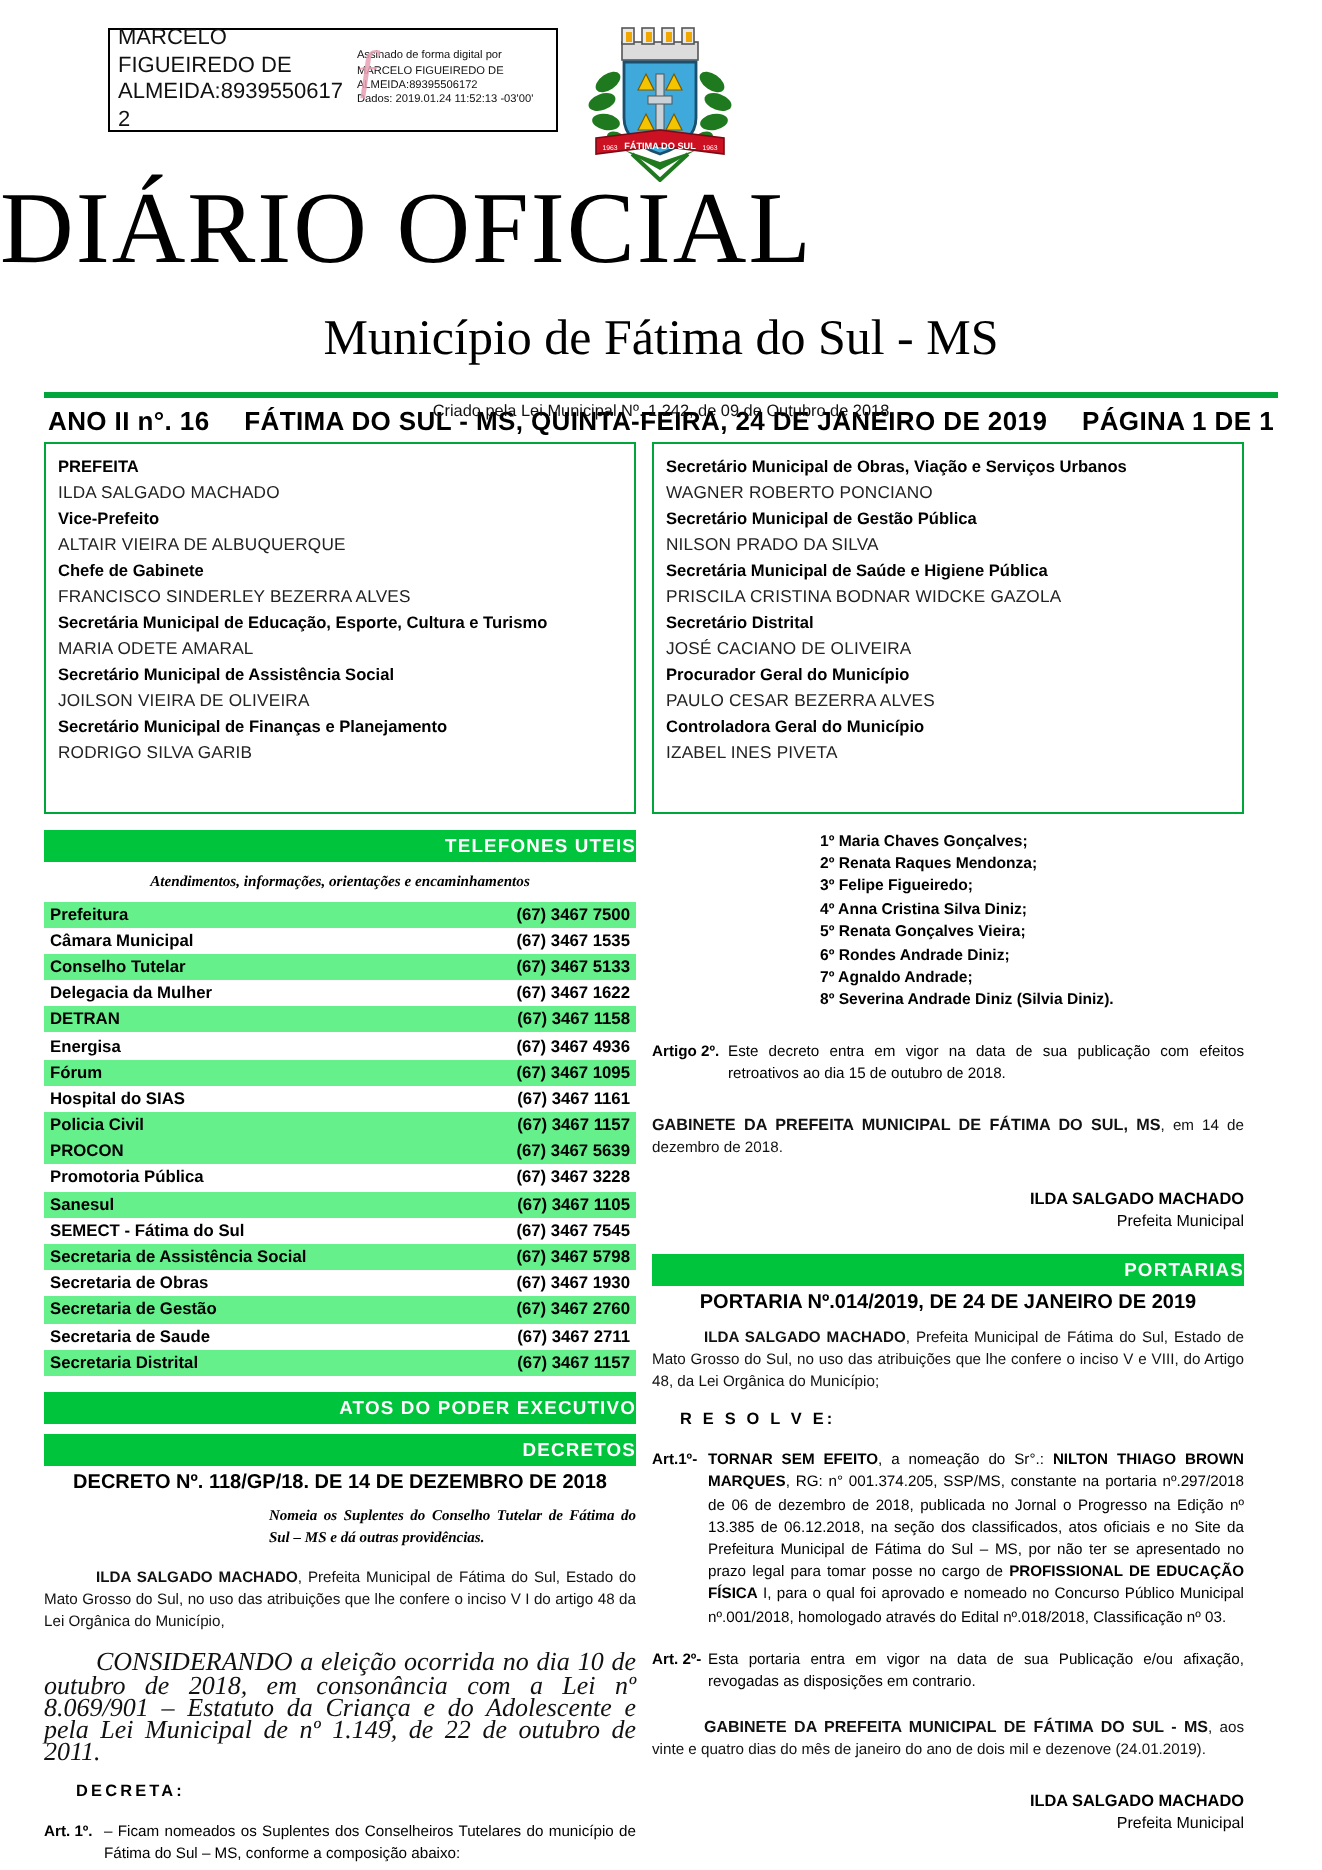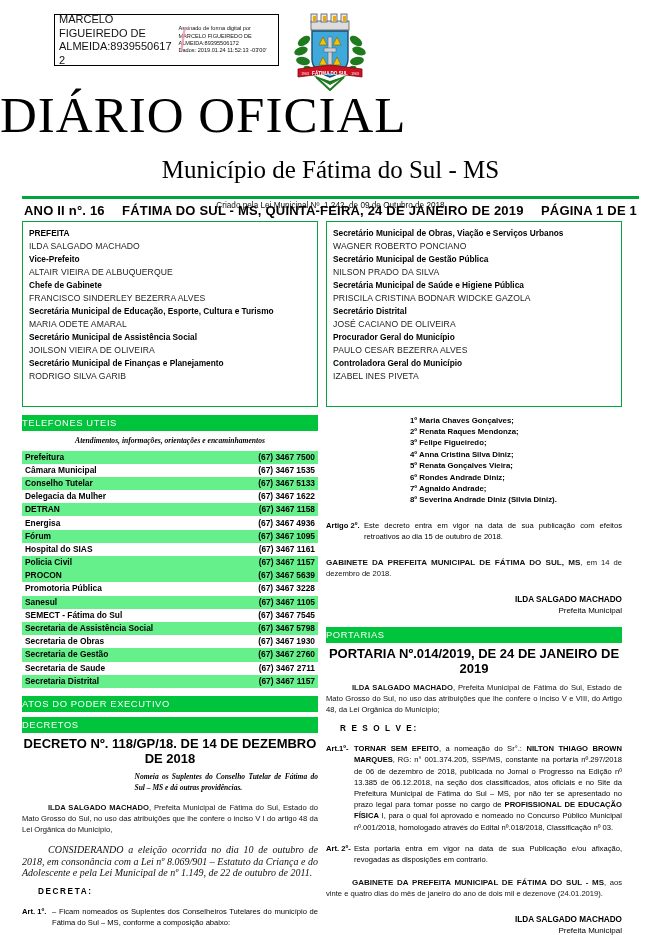--- a/index.html
+++ b/index.html
@@ -70,47 +70,47 @@
   .offbox{
     border:1.6px solid #00a63c;box-sizing:border-box;
     padding:5px 6px 4px 6px;height:186px;
   }
   .off-role{font-size:8.3px;font-weight:bold;line-height:13px;}
   .off-name{font-size:8.6px;font-weight:400;line-height:13px;color:#222;
     font-family:"Liberation Sans",sans-serif;letter-spacing:.1px;}
 
   
   .banner{
-    background:#00c43c;color:#fff;text-align:left;font-weight:normal;
+    background:#00c43c;color:#fff;text-align:right;font-weight:bold;
     font-size:9.4px;letter-spacing:.6px;padding:2.5px 0;margin-top:8px;
   }
   .subtitle-it{
     text-align:center;font-style:italic;font-weight:bold;font-size:7.6px;
     font-family:"Liberation Serif",serif;padding:5px 0 6px 0;
   }
 
   
   .phones{width:100%;border-collapse:collapse;}
   .phones td{font-size:8.4px;font-weight:bold;padding:1.1px 3px;line-height:11px;}
   .phones td.num{text-align:right;}
   .phones tr.alt td{background:#66f08c;}
 
   
-  .doc-title{font-size:13px;font-weight:bold;text-align:center;padding:3px 0 2px;}
+  .doc-title{font-size:10px;font-weight:bold;text-align:center;padding:3px 0 2px;}
   .ementa{
     font-style:italic;font-size:7.5px;line-height:11px;
     font-family:"Liberation Serif",serif;font-weight:bold;
     width:62%;margin-left:38%;text-align:justify;padding-top:3px;
   }
   .para{
     font-size:7.6px;line-height:11.2px;text-align:justify;
     font-family:"Liberation Sans",sans-serif;padding-top:9px;color:#111;
   }
   .para.indent{text-indent:26px;}
-  .para.it{font-style:italic;font-family:"Liberation Serif",serif;font-size:10px;}
+  .para.it{font-style:italic;font-family:"Liberation Serif",serif;font-size:13px;}
   .b{font-weight:bold;}
   .decreta{font-size:8.2px;font-weight:bold;letter-spacing:1.6px;padding:9px 0 2px 16px;}
   .artwrap{display:flex;padding-top:8px;}
   .artlabel{font-size:7.6px;font-weight:bold;width:30px;flex:none;line-height:11.2px;}
   .artbody{font-size:7.6px;line-height:11.2px;text-align:justify;flex:1;}
   .namelist{font-size:7.8px;line-height:11.4px;font-weight:bold;padding-left:84px;}
   .sign{text-align:right;font-size:8.2px;font-weight:bold;padding-top:14px;line-height:11.5px;}
   .sign .role{font-weight:400;font-size:8px;}
 </style>
 </head>

